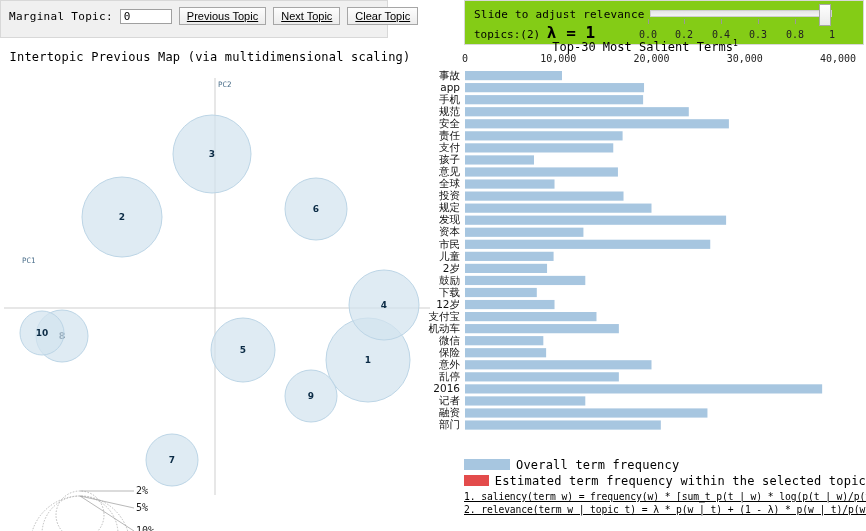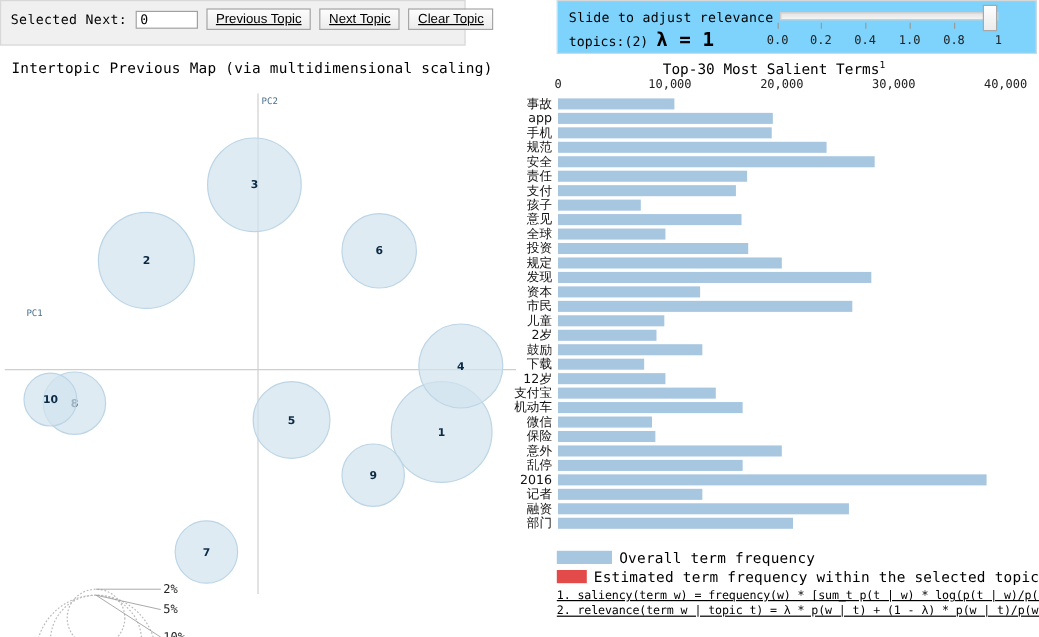--- a/index.html
+++ b/index.html
@@ -48,21 +48,21 @@
     box-sizing:border-box;
     color:#000;
     cursor:pointer;
     white-space:nowrap;
     text-decoration:underline;
   }
 
   
   #relevance-controls{
     left:464px;top:0;width:400px;height:45px;
-    background:#7dd3fc;
+    background:#84cc16;
     border:1px solid #d8d8d8;
     box-sizing:border-box;
   }
   #relevance-controls .slidetext{
     position:absolute;left:9px;top:7px;
     font-size:11px;line-height:13px;
     letter-spacing:.2px;
   }
   #relevance-controls .lambda-line{
     position:absolute;left:9px;top:22px;
@@ -94,21 +94,21 @@
 
   
   #intertopic-panel{left:0;top:40px;width:440px;height:491px;}
   #intertopic-title{
     position:absolute;left:0;top:10px;width:420px;
     text-align:center;font-size:12px;letter-spacing:.2px;
   }
   #mds-svg{position:absolute;left:0;top:0;}
 
   
-  #barchart-panel{left:424px;top:45px;width:442px;height:438px;}
+  #barchart-panel{left:424px;top:34px;width:442px;height:438px;}
   #bar-title{
     position:absolute;left:0;top:5px;width:442px;
     text-align:center;font-size:12px;
   }
   #bar-title sup{font-size:8px;}
   #bar-svg{position:absolute;left:0;top:0;}
 
   .axis-label{font-size:10px;fill:#222;font-family:"DejaVu Sans Mono","Liberation Mono",monospace;}
   .term-label{font-size:10.5px;fill:#111;font-family:"DejaVu Sans","Liberation Sans",sans-serif;}
   .topic-num{font-size:9px;fill:#0b2b45;font-weight:bold;font-family:"DejaVu Sans","Liberation Sans",sans-serif;}
@@ -125,21 +125,21 @@
     line-height:13px;
   }
   #marginal-legend{position:absolute;left:8px;top:432px;width:220px;height:99px;}
   #marginal-title{position:absolute;left:28px;top:0px;font-size:10.5px;letter-spacing:.2px;}
 </style>
 </head>
 <body>
 
 <div class="panel" id="topic-controls">
   <div class="row">
-    <span class="ctl-label">Selected Next:</span>
+    <span class="ctl-label">Marginal Topic:</span>
     <input class="ctl-input" type="text" value="0" style="">
     <button class="ctl-btn">Previous Topic</button>
     <button class="ctl-btn">Next Topic</button>
     <button class="ctl-btn">Clear Topic</button>
   </div>
 </div>
 
 <div class="panel" id="relevance-controls">
   <div class="slidetext">Slide to adjust relevance</div>
   <div class="lambda-line">
@@ -149,21 +149,21 @@
   <div id="slider-track"></div>
   <div id="slider-handle"></div>
   <div class="slider-ticks">
     <i style="left:1px"></i>
       <span style="left:1px">0.0</span>
     <i style="left:37px"></i>
       <span style="left:37px">0.2</span>
     <i style="left:74px"></i>
       <span style="left:74px">0.4</span>
     <i style="left:111px"></i>
-      <span style="left:111px">1.0</span>
+      <span style="left:111px">0.3</span>
     <i style="left:148px"></i>
       <span style="left:148px">0.8</span>
     <span style="left:185px">1</span>
   </div>
 </div>
 
 <div class="panel" id="intertopic-panel">
   <div id="intertopic-title">Intertopic Previous Map (via multidimensional scaling)</div>
   <svg id="mds-svg" width="440" height="491">
       <line x1="215" y1="38" x2="215" y2="455" stroke="#cfcfcf" stroke-width="1"></line>

